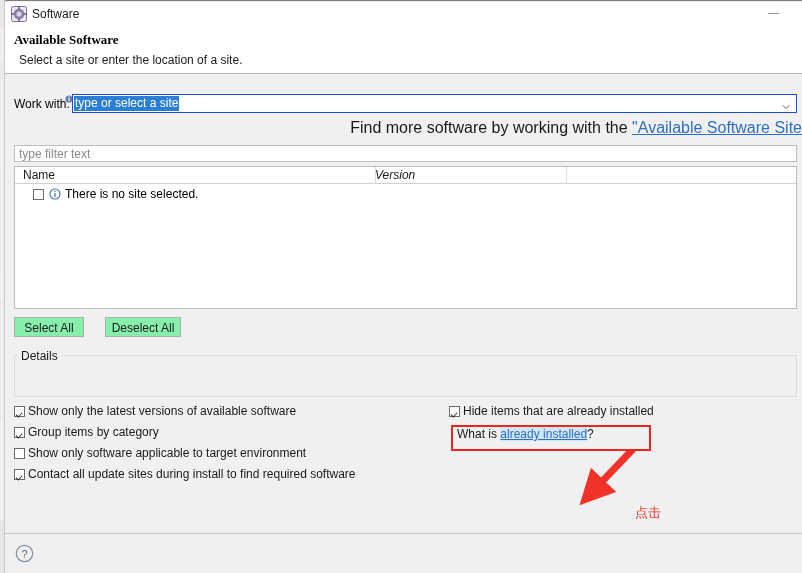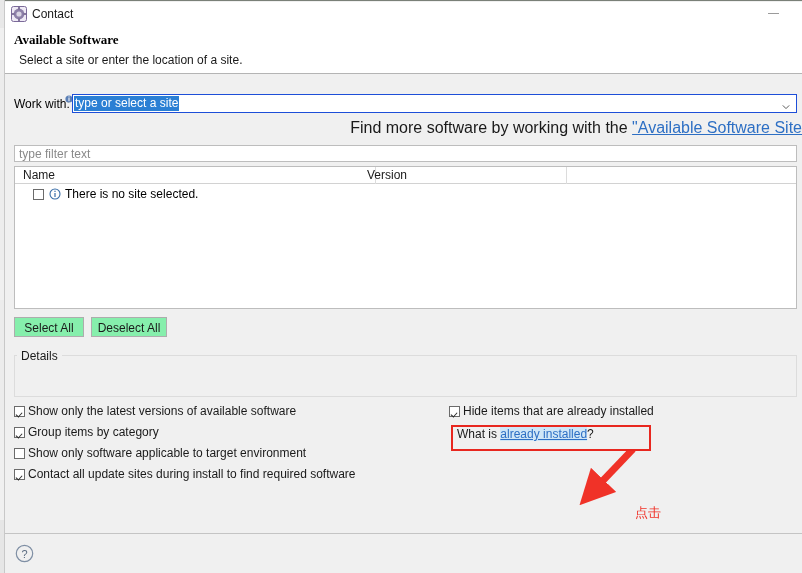--- a/index.html
+++ b/index.html
@@ -216,21 +216,21 @@
     box-sizing: border-box;
   }
   .th {
     position: absolute;
     top: 1px;
     font-size: 12px;
     color: #1a1a1a;
     white-space: nowrap;
   }
   .th-name { left: 8px; }
-  .th-version { left: 352px; }
+  .th-version { left: 360px; font-style: italic; }
   .col-div {
     position: absolute;
     top: 0;
     width: 1px;
     height: 17px;
     background: #dcdcdc;
   }
   .row {
     position: absolute;
     left: 0;
@@ -270,21 +270,21 @@
     border: 1px solid #adadad;
     box-sizing: border-box;
     font-family: Liberation Sans, sans-serif;
     font-size: 12px;
     color: #1a1a1a;
     text-align: center;
     line-height: 20px;
     padding: 0;
   }
   .btn-selectall { left: 9px; top: 316px; width: 70px; height: 20px; }
-  .btn-deselectall { left: 86px; top: 316px; width: 76px; height: 20px; }
+  .btn-deselectall { left: 100px; top: 316px; width: 76px; height: 20px; }
 
   
   .details-group {
     position: absolute;
     left: 9px;
     top: 354px;
     width: 783px;
     height: 42px;
     border: 1px solid #dcdcdc;
     border-top: none;
@@ -451,21 +451,21 @@
         <svg viewBox="0 0 16 16" width="16" height="16">
           <rect x="0.5" y="0.5" width="15" height="15" rx="2" fill="#efeaf5" stroke="#7b6a99"></rect>
           <circle cx="8" cy="8" r="5.4" fill="#8d80a8"></circle>
           <circle cx="8" cy="8" r="2.6" fill="#d9d4e3"></circle>
           <rect x="7.2" y="0.8" width="1.6" height="2.6" fill="#6f5f8c"></rect>
           <rect x="7.2" y="12.6" width="1.6" height="2.6" fill="#6f5f8c"></rect>
           <rect x="0.8" y="7.2" width="2.6" height="1.6" fill="#6f5f8c"></rect>
           <rect x="12.6" y="7.2" width="2.6" height="1.6" fill="#6f5f8c"></rect>
         </svg>
       </div>
-      <div class="title-text">Contact</div>
+      <div class="title-text">Software</div>
       <div class="win-min"></div>
     </div>
 
     <div class="header">
       <div class="header-title">Available Software</div>
       <div class="header-sub">Select a site or enter the location of a site.</div>
     </div>
 
     <div class="body"></div>
 

